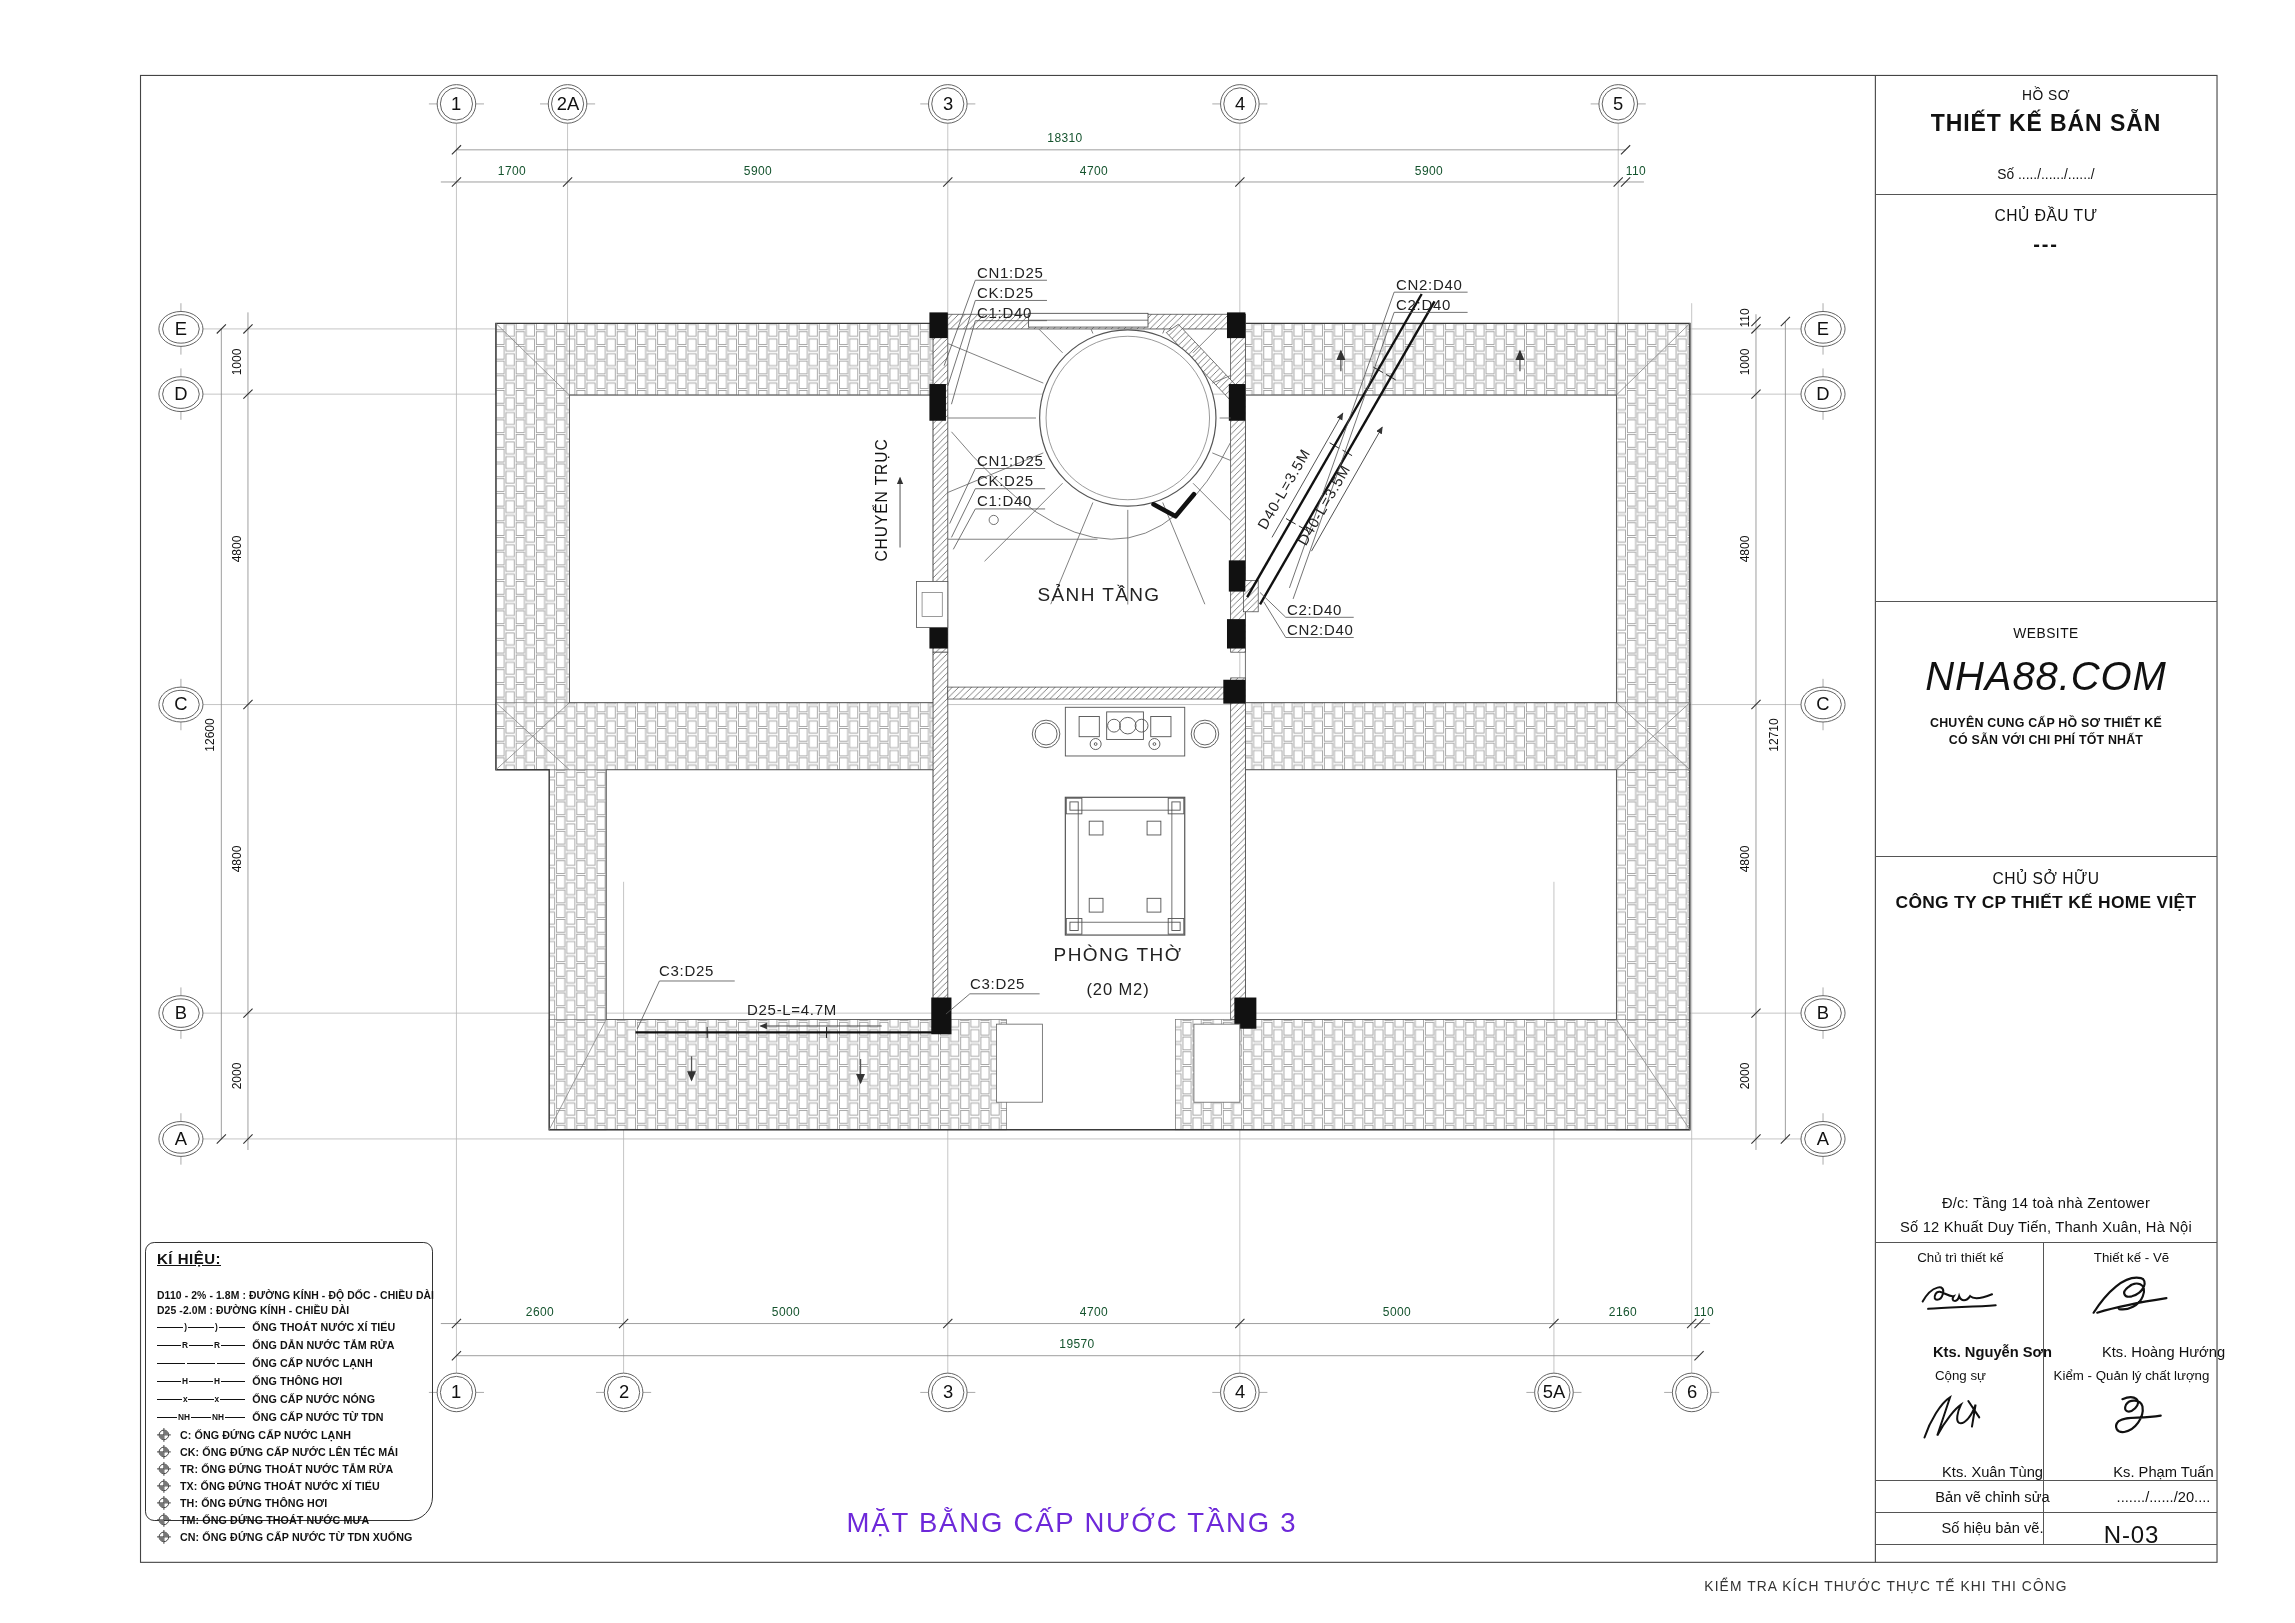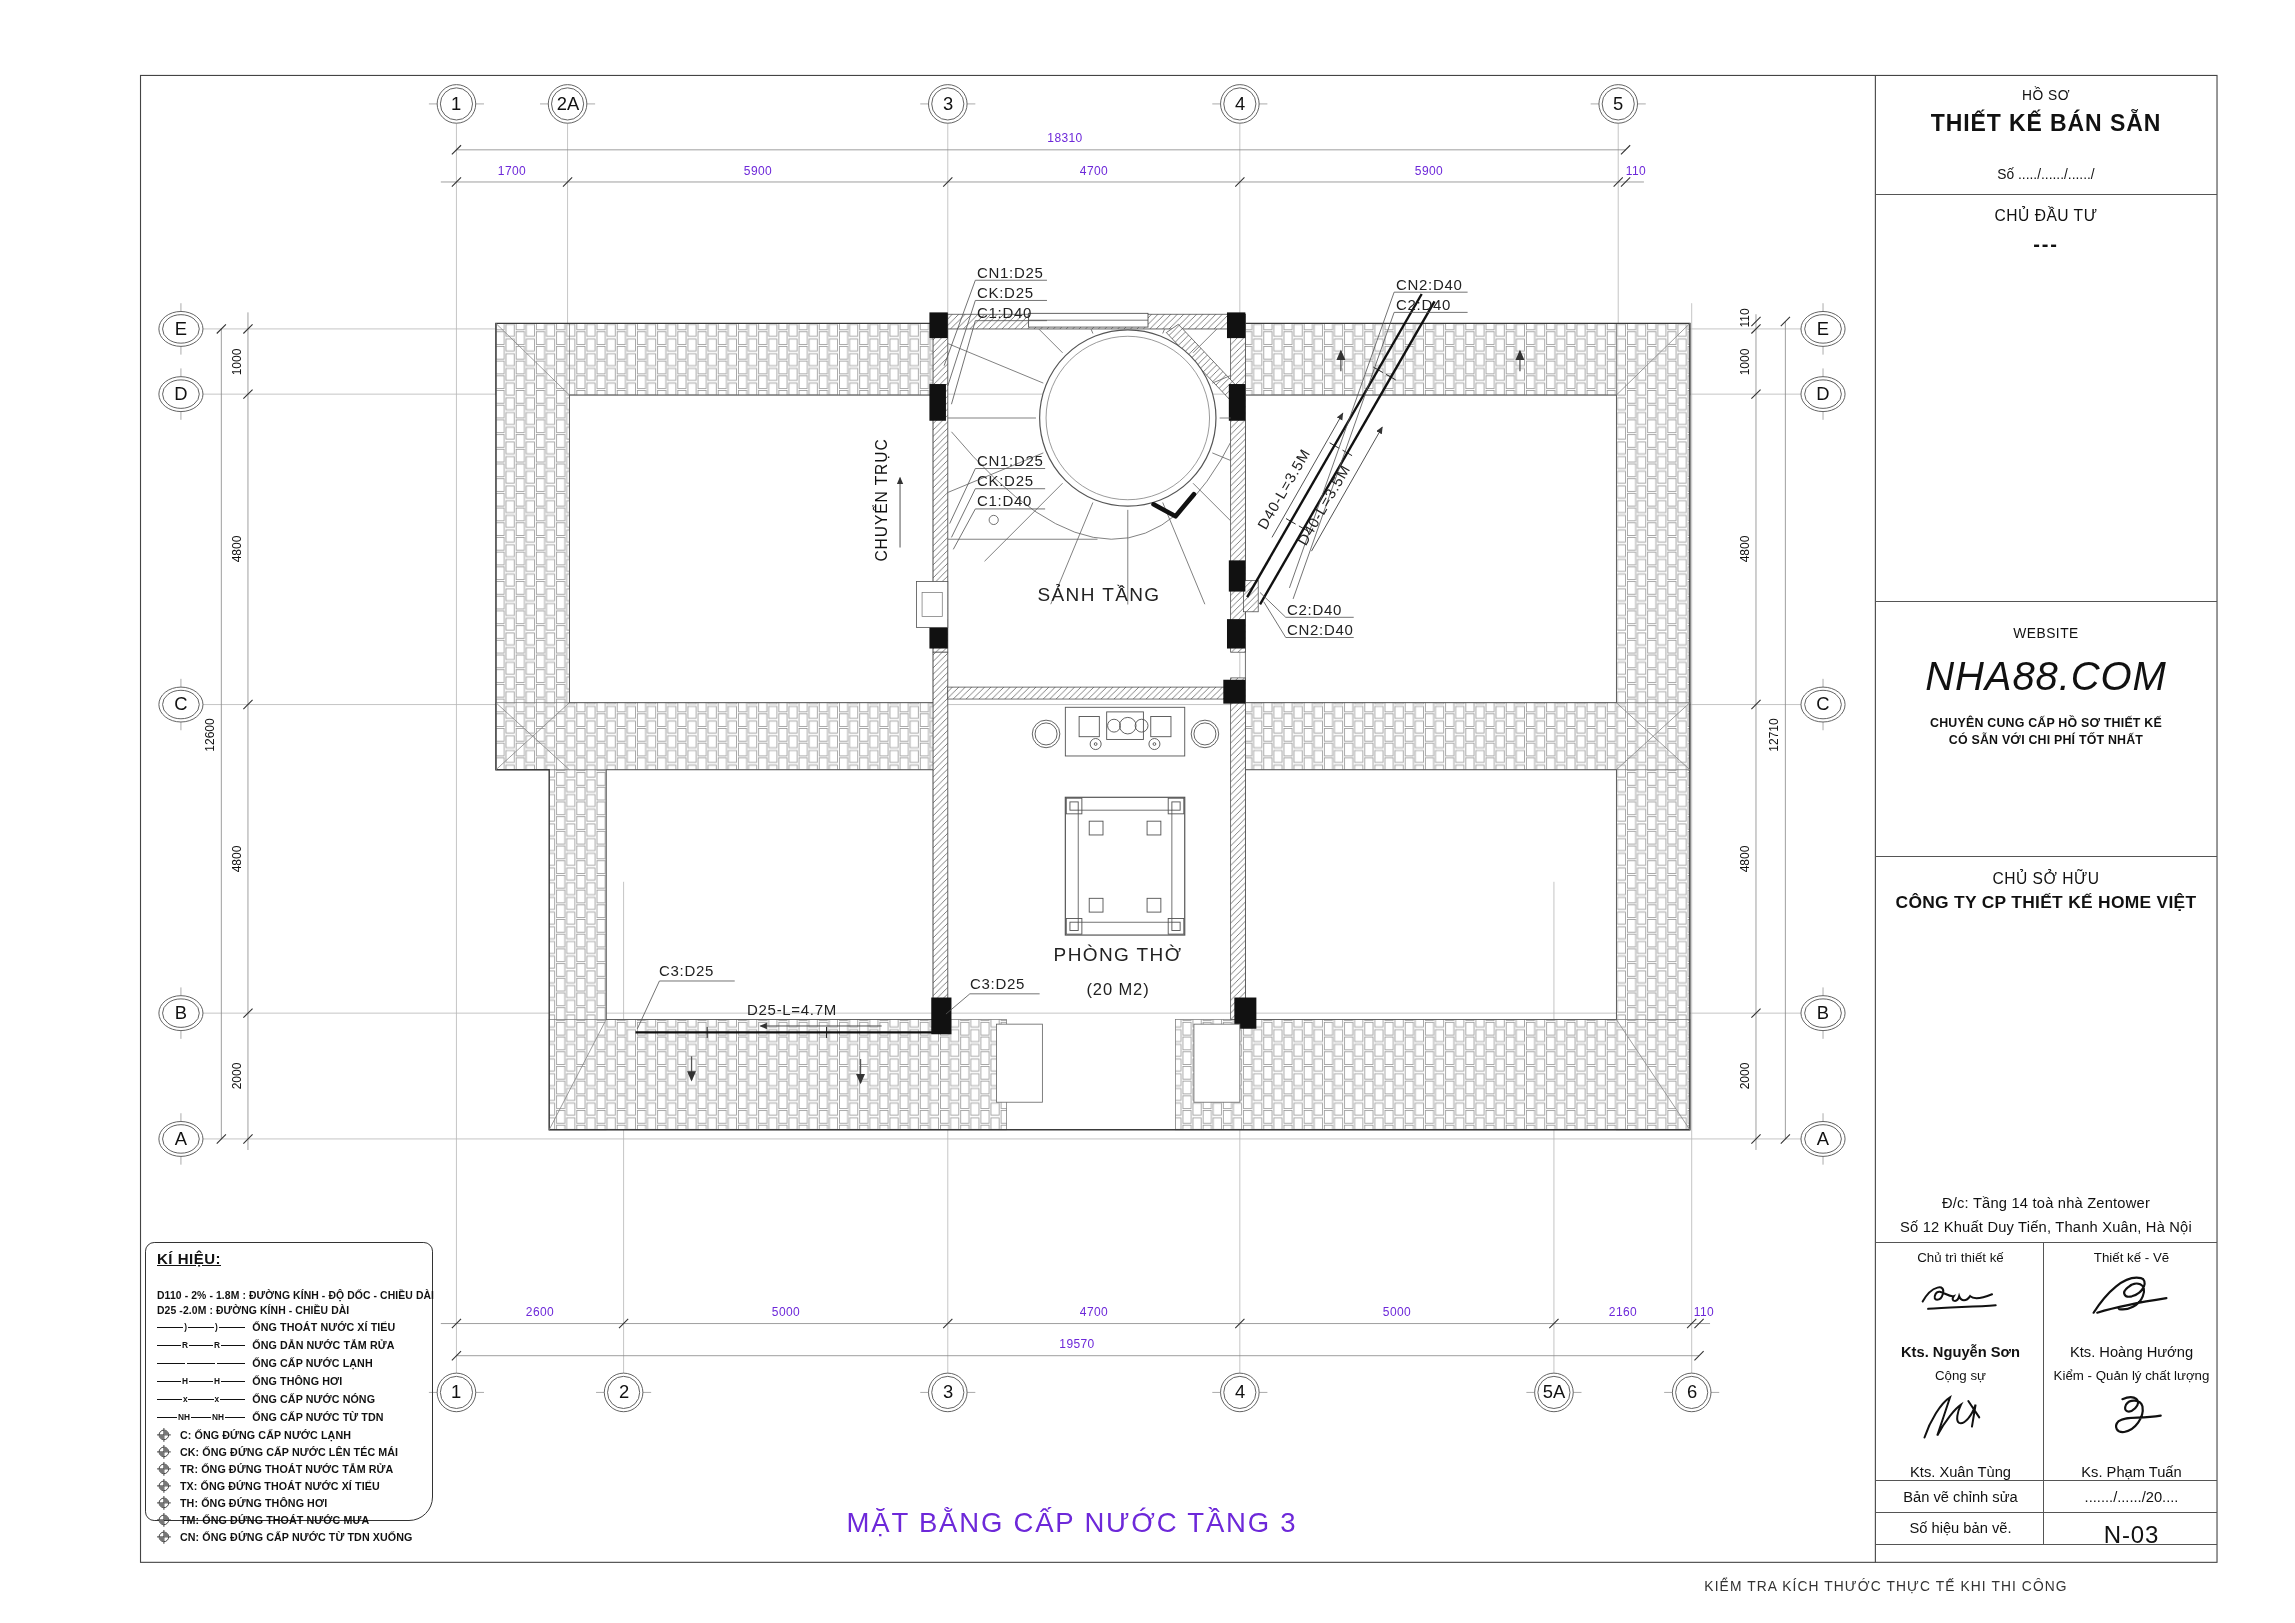--- a/index.html
+++ b/index.html
@@ -1,20 +1,20 @@
 <!DOCTYPE html>
 <html style="font-size:14.7px"><head>
 <meta charset="utf-8">
 <style>
   html,body{margin:0;padding:0;background:#fff;}
   #sheet{position:relative;width:2296px;height:1624px;background:#fff;overflow:hidden;
          font-family:"Liberation Sans",sans-serif;color:#111;}
   svg.linework{position:absolute;left:0;top:0;}
   .lbl{position:absolute;transform:translate(-50%,-50%);white-space:nowrap;font-size:12px;
-       letter-spacing:0.4px;color:#6d28d9;}
+       letter-spacing:0.4px;color:#14532d;}
   .lbl-l{position:absolute;transform:translate(0,-50%);white-space:nowrap;font-size:15px;
        letter-spacing:0.7px;color:#222;}
   .rot{position:absolute;transform:translate(-50%,-50%) rotate(-90deg);white-space:nowrap;font-size:12px;color:#111;}
   .rot60{position:absolute;transform:translate(-50%,-50%) rotate(-60deg);white-space:nowrap;
         font-size:14.7px;letter-spacing:0.9px;color:#222;}
   .bub{font-size:18.4px;letter-spacing:0;color:#111;}
   .cad{font-size:15px;letter-spacing:0.7px;color:#222;}
   .room{font-size:19px;letter-spacing:1.4px;color:#222;}
   .room2{font-size:16.5px;letter-spacing:0.9px;color:#222;}
   .big{font-size:27.5px;letter-spacing:1.8px;color:#6d28d9;}
@@ -39,21 +39,21 @@
   .tb-c{position:absolute;width:342px;text-align:center;}
   .tb-half{position:absolute;width:171px;text-align:center;}
   .t-sm{font-size:13.8px;letter-spacing:0.5px;}
   .t-lg{font-size:23px;font-weight:bold;letter-spacing:0.9px;}
   .t-md{font-size:13.8px;}
   .t-web{font-size:40px;letter-spacing:0.9px;font-style:italic;}
   .t-slog{font-size:12.4px;font-weight:600;letter-spacing:0.2px;}
   .t-own{font-size:17.4px;font-weight:bold;letter-spacing:0.3px;}
   .t-addr{font-size:14.7px;letter-spacing:0.2px;}
   .t-role{font-size:13.3px;}
-  .t-name{font-size:14.7px;}
+  .t-name{font-size:14.7px;padding-left:32px;}
   .t-name.b{font-weight:bold;}
   .t-n03{font-size:24px;letter-spacing:0.9px;margin-top:8px;}
 </style>
 </head>
 <body>
 
 <div id="sheet">
 
 <svg class="linework" width="2296" height="1624" viewBox="0 0 2500 1768">
   <defs>

